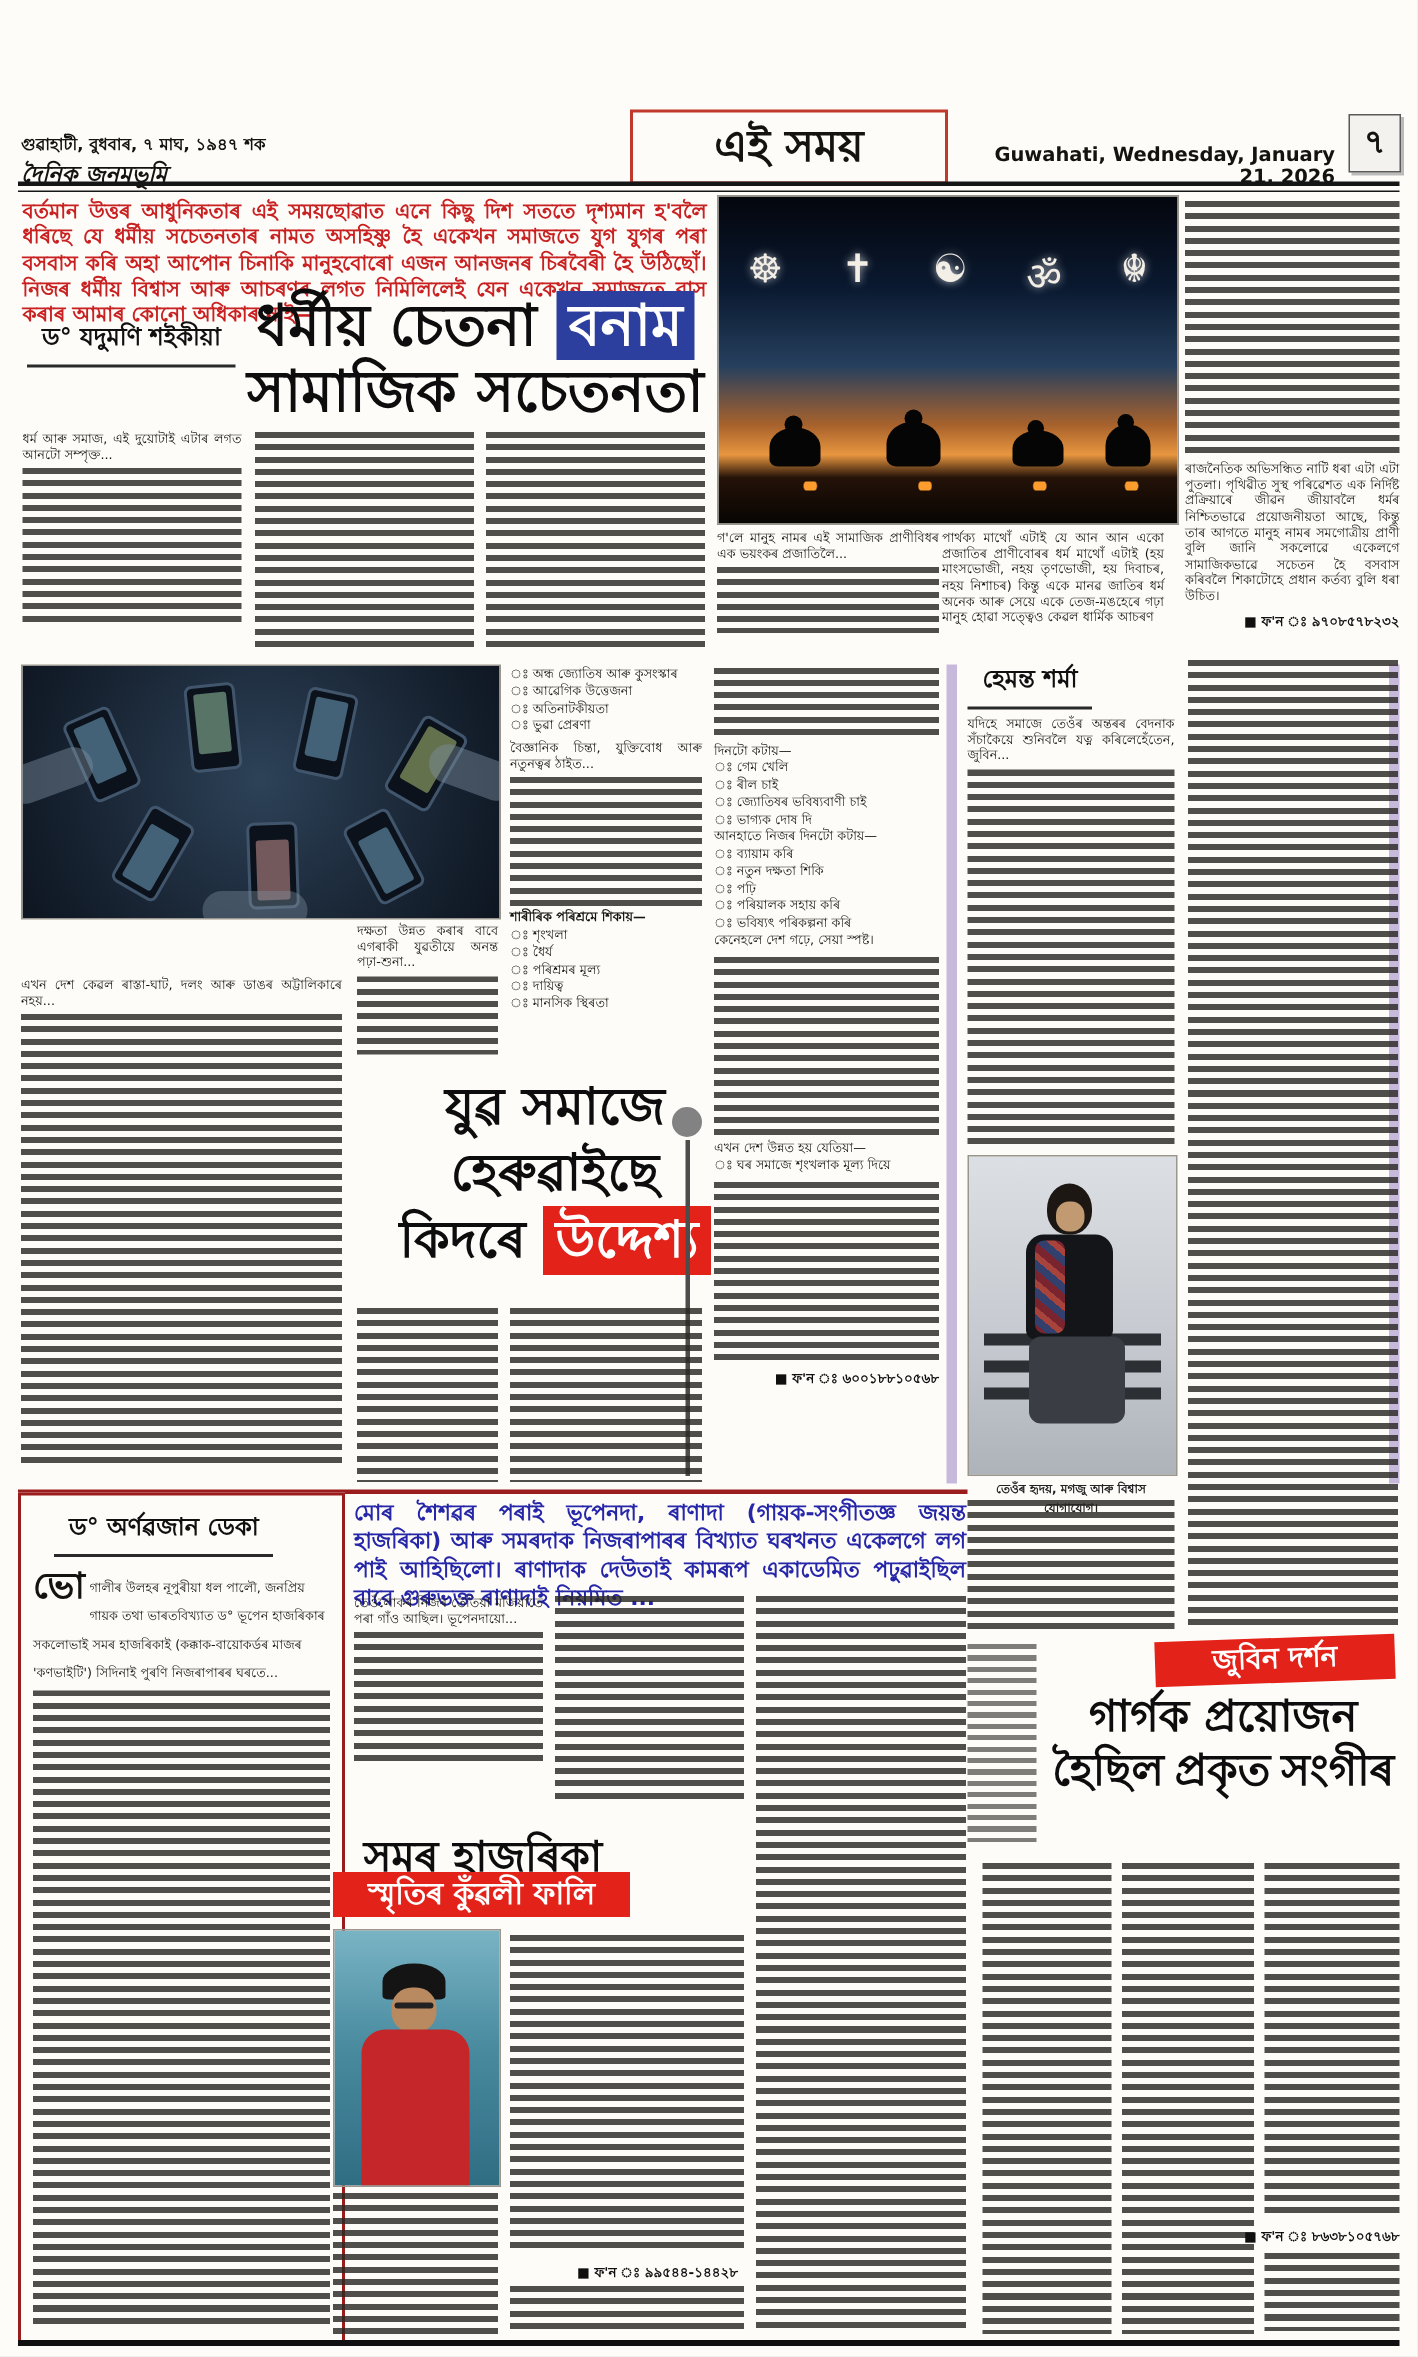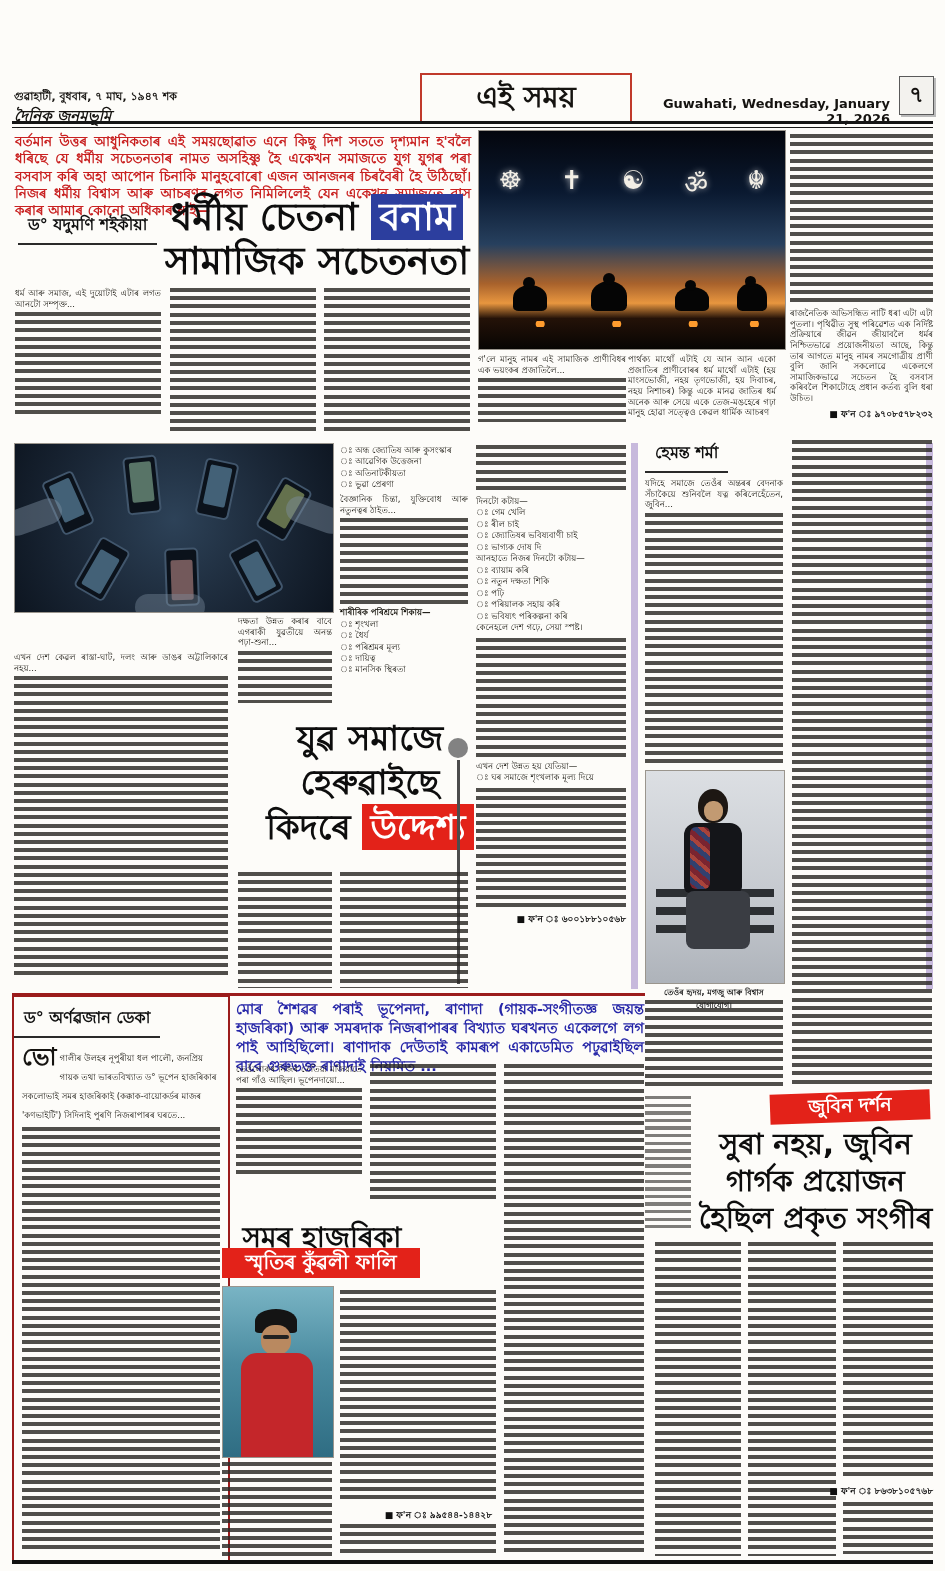--- a/index.html
+++ b/index.html
@@ -222,33 +222,32 @@
   <div class="b greek" style="left:645px;top:1000px;width:138px;height:86px;"></div>
 
   <div class="b greek" style="left:792px;top:440px;width:140px;height:646px;"></div>
 
   <div class="b" style="left:770px;top:1092px;width:160px;height:30px;background:#e32219;transform:rotate(-2deg);
        display:flex;align-items:center;justify-content:center;color:#fff;font-weight:800;font-size:19px;">
     <span>জুবিন দর্শন</span>
   </div>
   <div class="b greek-lt" style="left:645px;top:1096px;width:46px;height:132px;"></div>
   <div class="b" style="left:698px;top:1126px;width:235px;text-align:center;">
-    <div class="hl" style="font-size:29px;line-height:37px;">সুৰা নহয়, জুবিন</div>
     <div class="hl" style="font-size:29px;line-height:37px;">গার্গক প্রয়োজন</div>
-    <div class="hl" style="font-size:29px;line-height:37px;">হৈছিল প্রকৃত সংগীৰ</div>
+    <div class="hl" style="font-size:29px;line-height:37px;font-family:Liberation Serif, serif;">হৈছিল প্রকৃত সংগীৰ</div>
   </div>
   <div class="b greek" style="left:655px;top:1242px;width:86px;height:314px;"></div>
   <div class="b greek" style="left:748px;top:1242px;width:88px;height:314px;"></div>
   <div class="b greek" style="left:843px;top:1242px;width:90px;height:238px;"></div>
   <div class="b phone" style="left:788px;top:1484px;width:145px;">■ ফ'ন ঃ ৮৬৩৮১০৫৭৬৮</div>
   <div class="b greek" style="left:843px;top:1502px;width:90px;height:52px;"></div>
 
   <div class="b" style="left:12px;top:993px;width:633px;height:3px;background:#9b1c1c;"></div>
   <div class="b" style="left:12px;top:995px;width:214px;height:563px;border:2px solid #9b1c1c;background:#fdfcf9;">
-    <div class="byline" style="margin-top:8px;">
+    <div class="byline" style="margin-top:8px;padding-left:22px;">
       <span class="ul">ড° অর্ণৱজান ডেকা</span>
     </div>
     <div style="margin:8px 8px 0;">
       <span style="float:left;font-size:24px;font-weight:800;line-height:22px;padding-right:3px;">ভো</span>
       <span class="snippet">গালীৰ উলহৰ নূপুৰীয়া ধল পালৌ, জনপ্রিয় গায়ক তথা ভাৰতবিখ্যাত ড° ভূপেন হাজৰিকাৰ সকলোভাই সমৰ হাজৰিকাই (কক্কাক-বায়োকৰ্ডৰ মাজৰ 'কণভাইটি') সিদিনাই পুৰণি নিজৰাপাৰৰ ঘৰতে...</span>
       <div class="greek" style="height:424px;margin-top:5px;clear:both;"></div>
     </div>
   </div>
 
   <div class="b" style="left:236px;top:1000px;width:408px;font-size:14.5px;line-height:1.3;font-weight:700;

